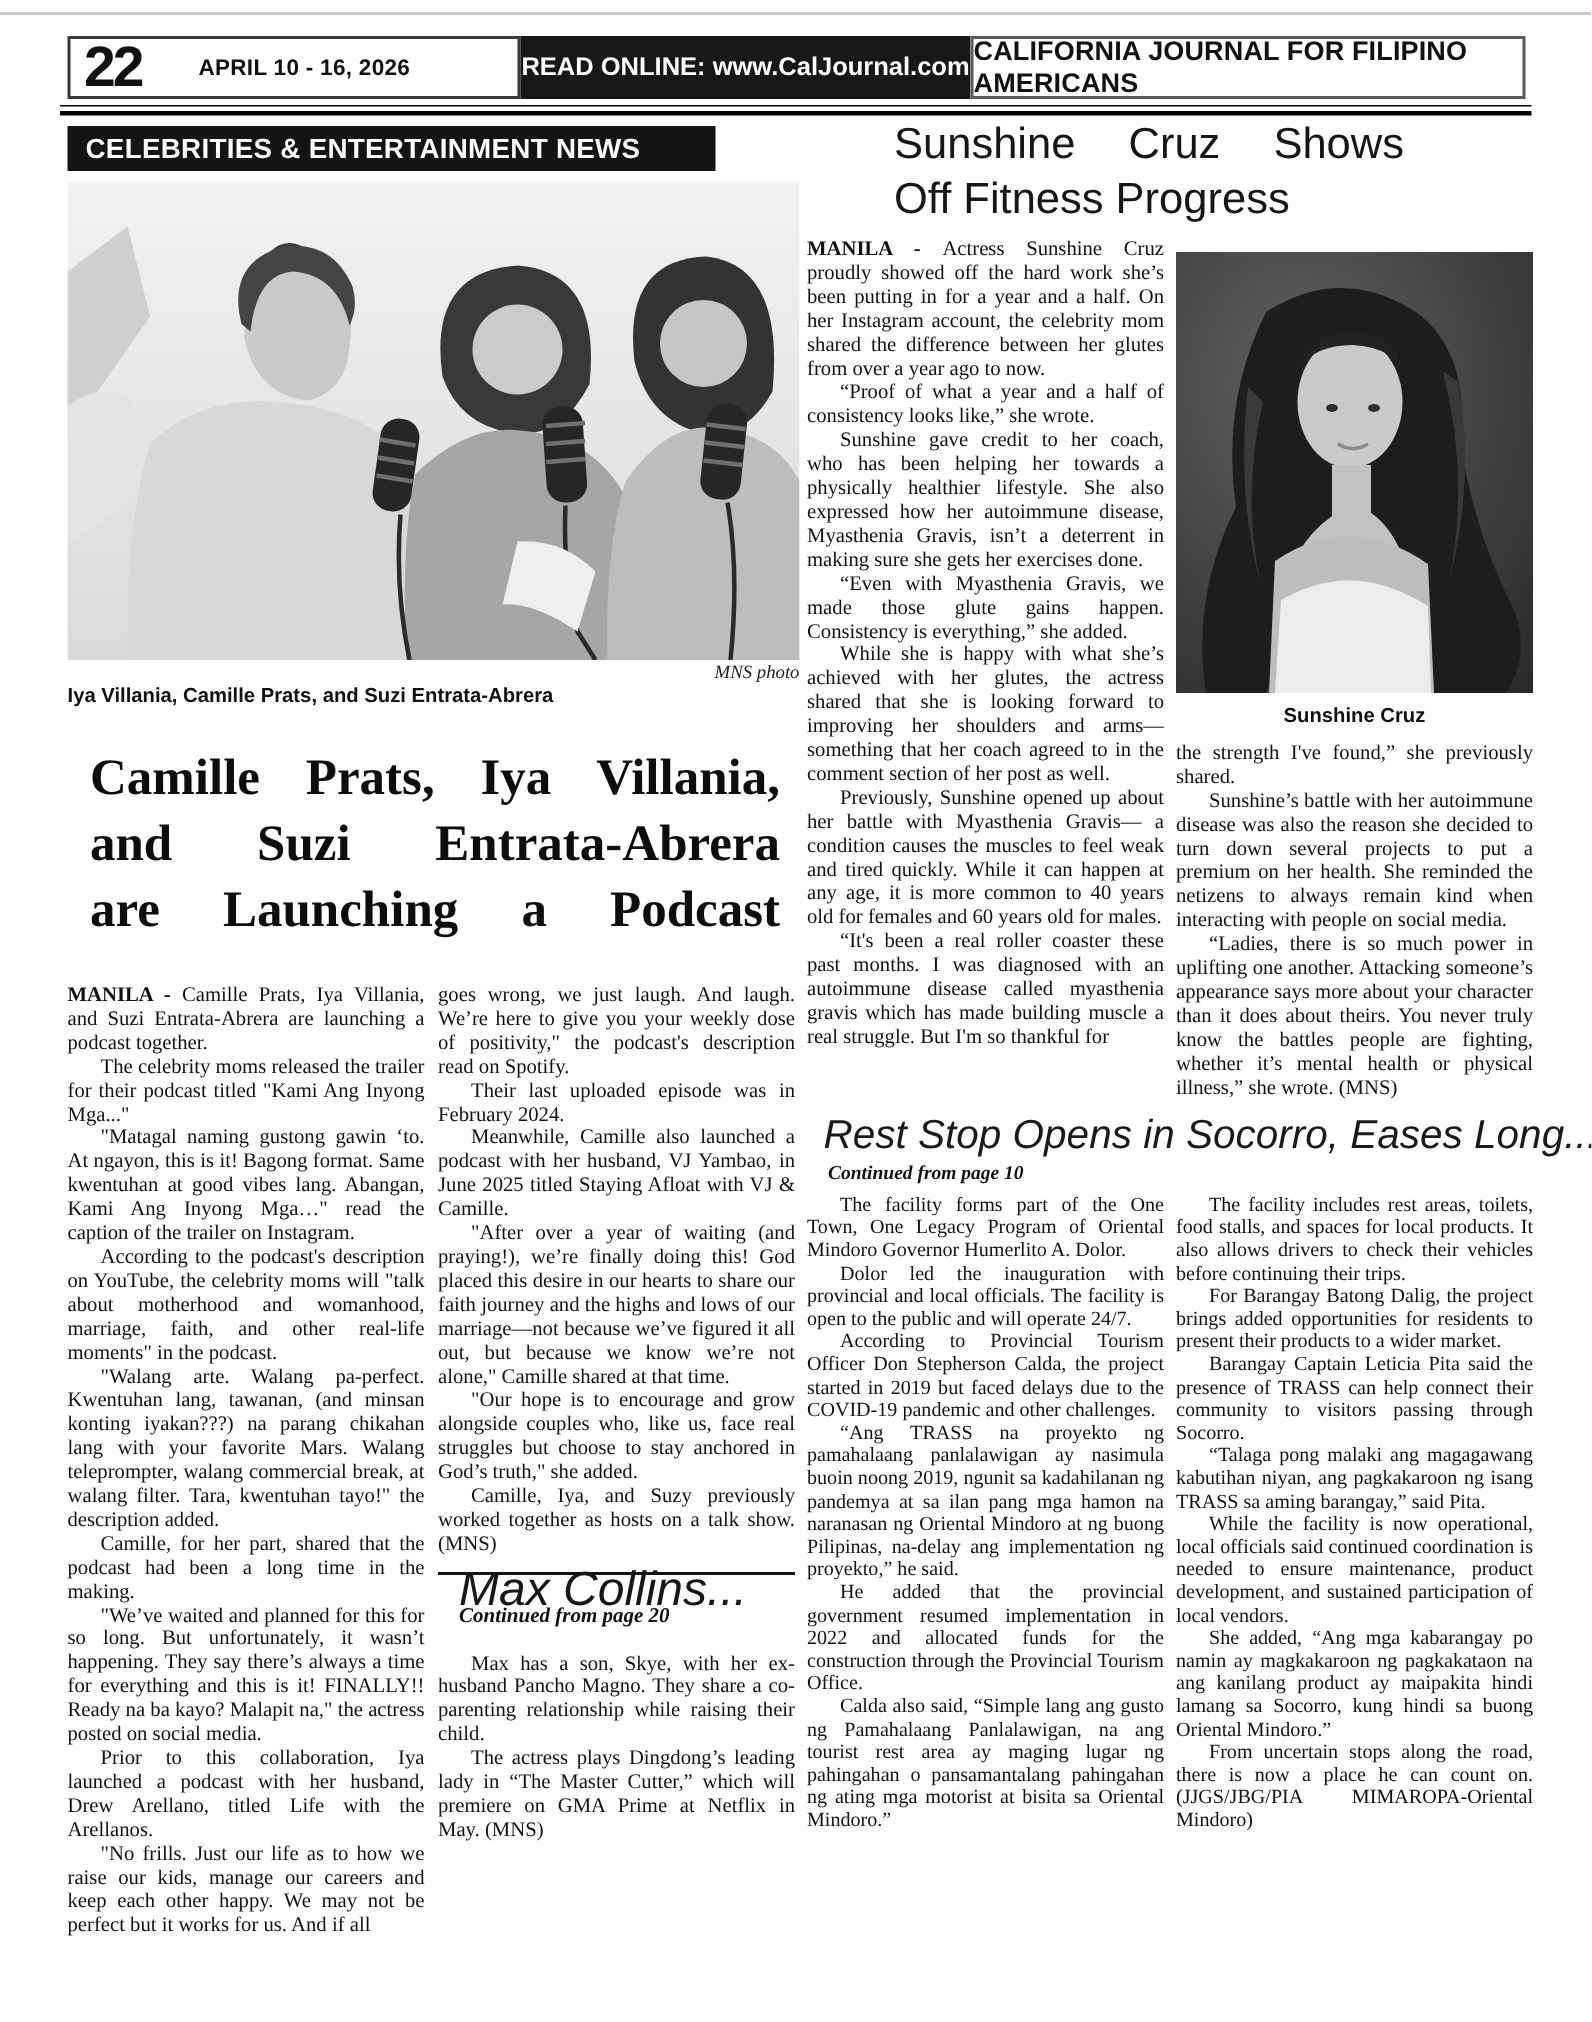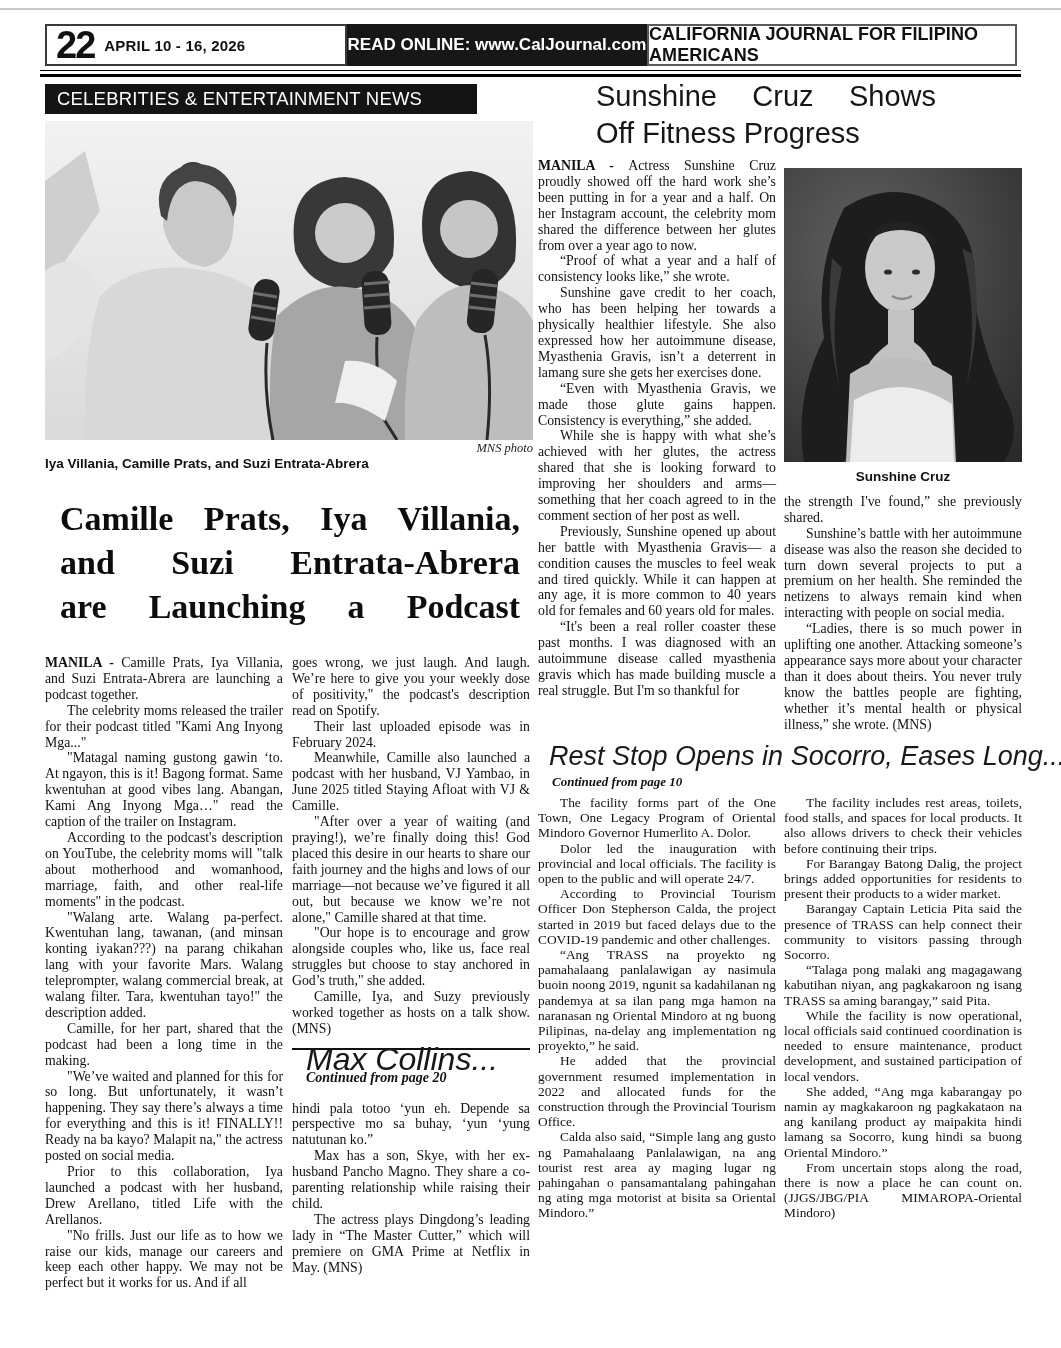--- a/index.html
+++ b/index.html
@@ -6,30 +6,30 @@
   html,body { background:#ffffff; }
   .page {
     position:relative; width:1061px; height:1348px; background:#fff;
     font-family:"Liberation Serif", serif; color:#111; overflow:hidden;
     margin:0 auto;
   }
   .topline { position:absolute; left:0; top:8px; width:1061px; height:2px; background:#c8c8c8; }
 
   
   .header-row { position:absolute; left:45px; top:24px; width:972px; height:42px; display:flex; }
-  .hbox1 { width:302px; border:2px solid #3a3a3a; background:#fff; display:flex; align-items:center; gap:10px; padding-left:9px; }
+  .hbox1 { width:302px; border:2px solid #3a3a3a; background:#fff; display:flex; align-items:center; gap:38px; padding-left:9px; }
   .pagenum { font-family:"Liberation Sans",sans-serif; font-weight:bold; font-size:38px; line-height:38px; letter-spacing:-2px; }
   .dateline { font-family:"Liberation Sans",sans-serif; font-weight:bold; font-size:15px; letter-spacing:0.2px; }
   .hbox2 { width:300px; background:#171717; color:#fff; font-family:"Liberation Sans",sans-serif; font-weight:bold; font-size:17px; display:flex; align-items:center; justify-content:center; }
   .hbox3 { flex:1; border:2px solid #5a5a5a; background:#fff; display:flex; align-items:center; justify-content:center; font-family:"Liberation Sans",sans-serif; font-weight:bold; font-size:18px; letter-spacing:0.1px; }
   .rule-thin  { position:absolute; left:40px; top:70px; width:981px; height:1px; background:#000; }
   .rule-thick { position:absolute; left:40px; top:74px; width:981px; height:3px; background:#000; }
 
   .banner { position:absolute; left:45px; top:84px; width:432px; height:30px; background:#141414; color:#fdfdfd;
-    font-family:"Liberation Sans",sans-serif; font-weight:normal; font-size:18.5px; display:flex; align-items:center; padding-left:12px; letter-spacing:0.2px; }
+    font-family:"Liberation Sans",sans-serif; font-weight:bold; font-size:18.5px; display:flex; align-items:center; padding-left:12px; letter-spacing:0.2px; }
 
   
   .photo-left { position:absolute; left:45px; top:121px; width:488px; height:319px; }
   .credit { position:absolute; left:45px; top:441px; width:488px; text-align:right; font-style:italic; font-size:12.5px; color:#222; }
   .capt-left { position:absolute; left:45px; top:456px; width:488px; font-family:"Liberation Sans",sans-serif; font-weight:bold; font-size:13.5px; }
   .headline-podcast { position:absolute; left:60px; top:497px; width:460px; font-weight:bold; font-size:34px; line-height:44px; color:#0d0d0d; }
   .headline-podcast .jline { text-align:justify; text-align-last:justify; white-space:normal; }
 
   .col { position:absolute; width:238px; font-size:13.8px; line-height:15.9px; }
   .para { text-align:justify; text-indent:22px; margin:0; }
@@ -153,35 +153,34 @@
         <p class="para">Their last uploaded episode was in February 2024.</p>
         <p class="para">Meanwhile, Camille also launched a podcast with her husband, VJ Yambao, in June 2025 titled Staying Afloat with VJ &amp; Camille.</p>
         <p class="para">"After over a year of waiting (and praying!), we’re finally doing this! God placed this desire in our hearts to share our faith journey and the highs and lows of our marriage—not because we’ve figured it all out, but because we know we’re not alone," Camille shared at that time.</p>
         <p class="para">"Our hope is to encourage and grow alongside couples who, like us, face real struggles but choose to stay anchored in God’s truth," she added.</p>
         <p class="para">Camille, Iya, and Suzy previously worked together as hosts on a talk show. (MNS)</p>
       </div>
     <div class="divider"></div>
     <div class="cont-head">Max Collins...</div>
     <div class="cont-from">Continued from page 20</div>
     <div>
-        <p class="para no-indent">hindi pala totoo ‘yun eh. Depende sa perspective mo sa buhay, ‘yun ‘yung natutunan ko.”</p>
         <p class="para">Max has a son, Skye, with her ex-husband Pancho Magno. They share a co-parenting relationship while raising their child.</p>
         <p class="para">The actress plays Dingdong’s leading lady in “The Master Cutter,” which will premiere on GMA Prime at Netflix in May.  (MNS)</p>
       </div>
   </div>
 
   <div class="headline-sun">
     <div class="jline">Sunshine Cruz Shows</div>
     <div>Off Fitness Progress</div>
   </div>
 
   <div class="col" id="scol1">
       <p class="para no-indent"><b>MANILA - </b>Actress Sunshine Cruz proudly showed off the hard work she’s been putting in for a year and a half. On her Instagram account, the celebrity mom shared the difference between her glutes from over a year ago to now.</p>
       <p class="para">“Proof of what a year and a half of consistency looks like,” she wrote.</p>
-      <p class="para">Sunshine gave credit to her coach, who has been helping her towards a physically healthier lifestyle. She also expressed how her autoimmune disease, Myasthenia Gravis, isn’t a deterrent in lamang sure she gets her exercises done.</p>
+      <p class="para">Sunshine gave credit to her coach, who has been helping her towards a physically healthier lifestyle. She also expressed how her autoimmune disease, Myasthenia Gravis, isn’t a deterrent in making sure she gets her exercises done.</p>
       <p class="para">“Even with Myasthenia Gravis, we made those glute gains happen. Consistency is everything,” she added.</p>
       <p class="para">While she is happy with what she’s achieved with her glutes, the actress shared that she is looking forward to improving her shoulders and arms— something that her coach agreed to in the comment section of her post as well.</p>
       <p class="para">Previously, Sunshine opened up about her battle with Myasthenia Gravis— a condition causes the muscles to feel weak and tired quickly. While it can happen at any age, it is more common to 40 years old for females and 60 years old for males.</p>
       <p class="para">“It's been a real roller coaster these past months. I was diagnosed with an autoimmune disease called myasthenia gravis which has made building muscle a real struggle. But I'm so thankful for</p>
     </div>
 
   <div class="col" id="scol2">
     <svg class="photo-right" viewBox="0 0 238 294" preserveAspectRatio="none" aria-hidden="true">
       <defs>
         <radialGradient id="bgR" cx="0.35" cy="0.3" r="1">

